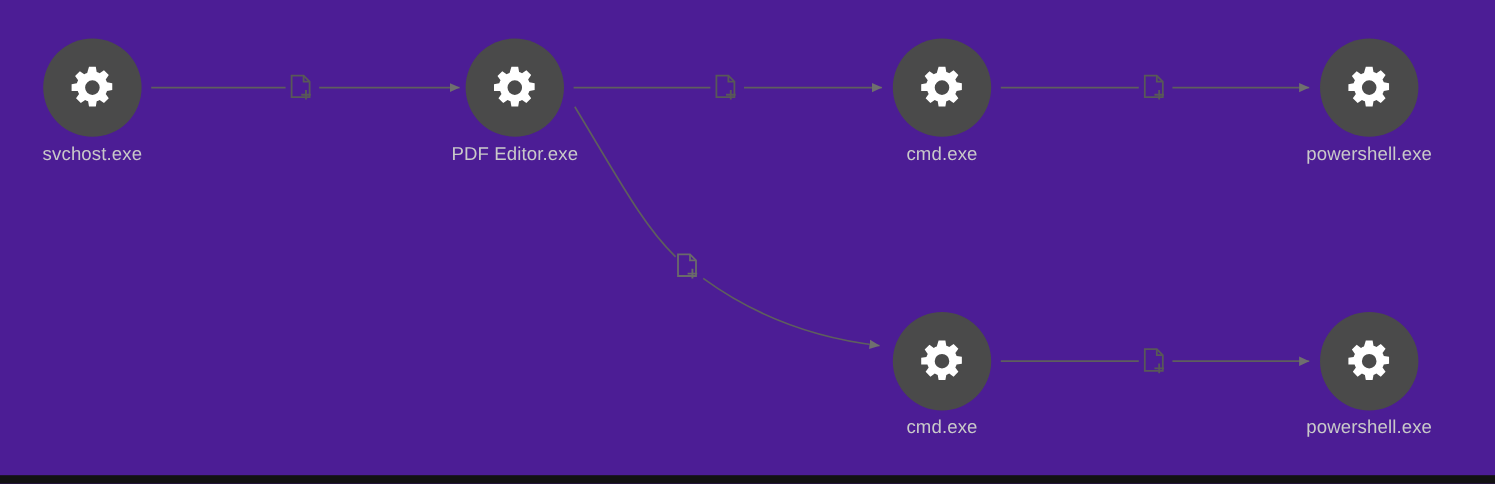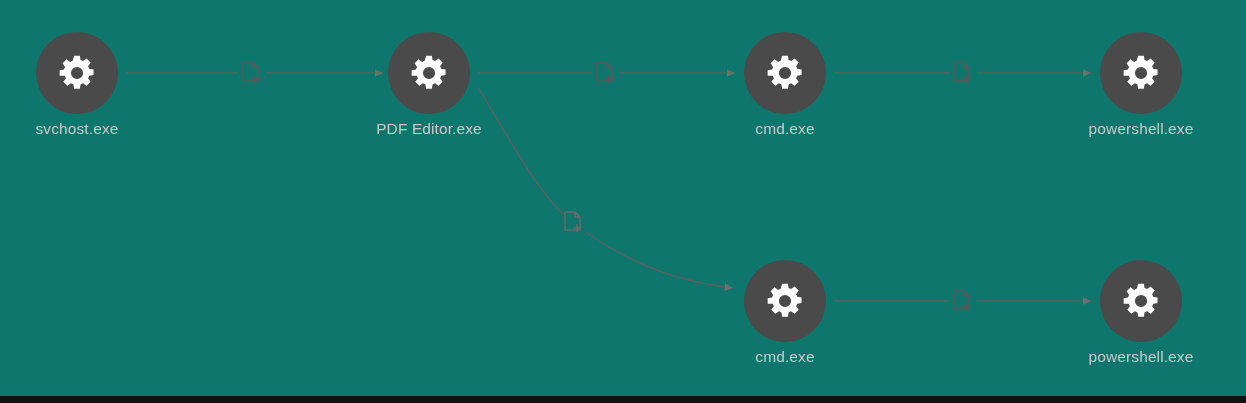--- a/index.html
+++ b/index.html
@@ -11,21 +11,21 @@
     width: 1246px;
     height: 403px;
     overflow: hidden;
     font-family: "Liberation Sans", sans-serif;
     -webkit-font-smoothing: antialiased;
   }
   #canvas {
     position: relative;
     width: 1246px;
     height: 403px;
-    background: #0f766e;
+    background: #4c1d95;
   }
   #edge-layer {
     position: absolute;
     left: 0;
     top: 0;
     width: 1246px;
     height: 403px;
     pointer-events: none;
   }
   .node {

